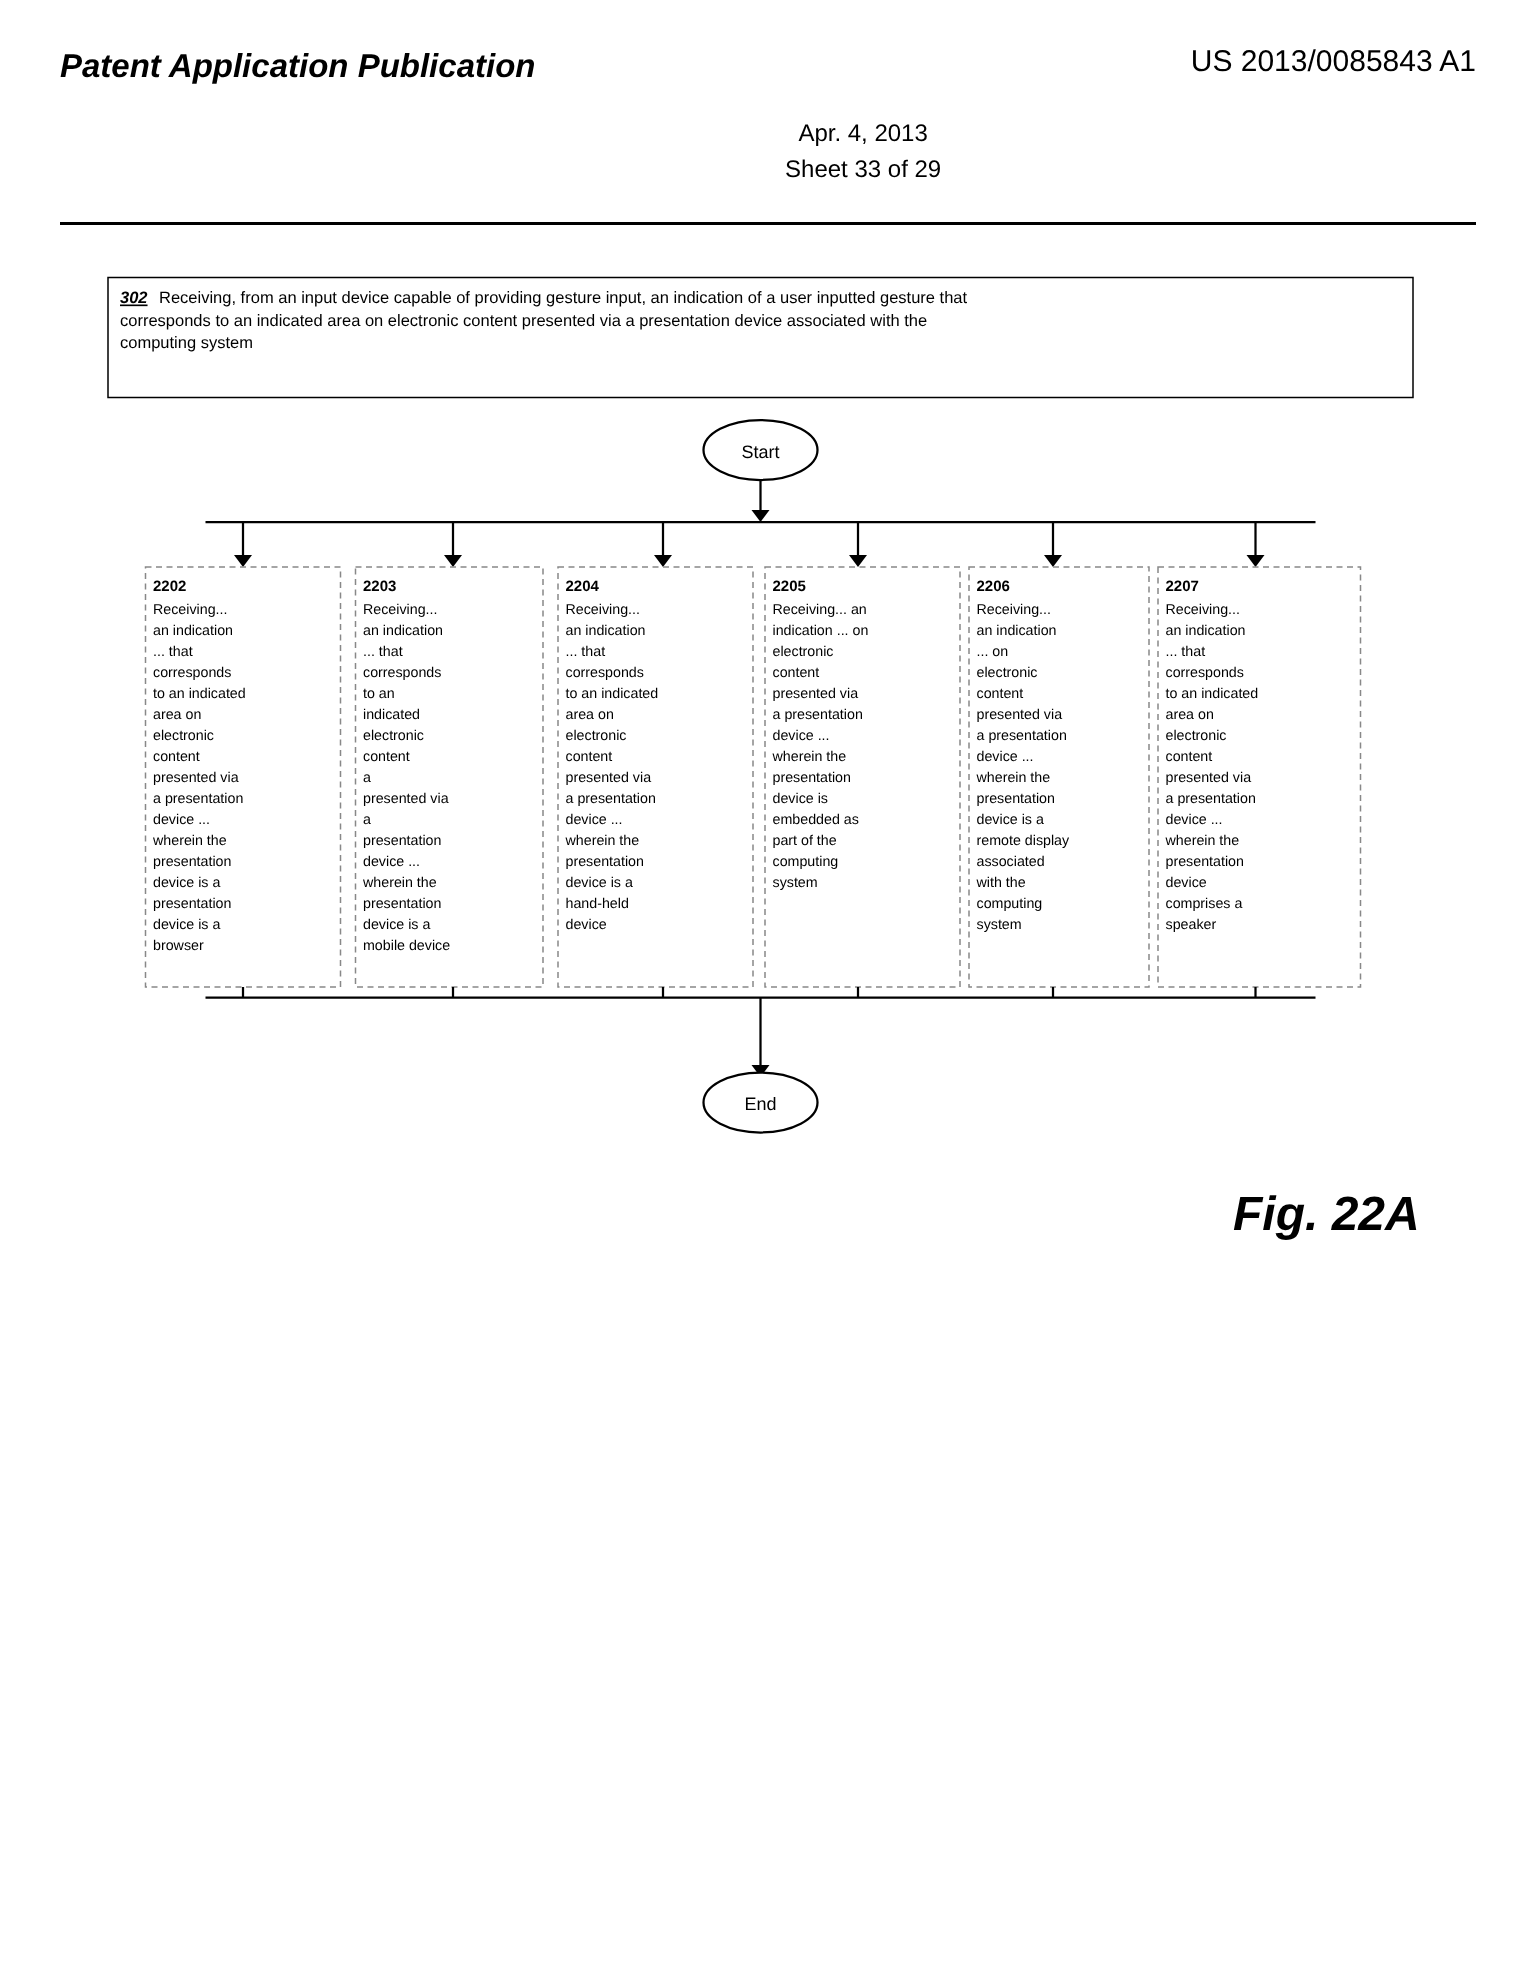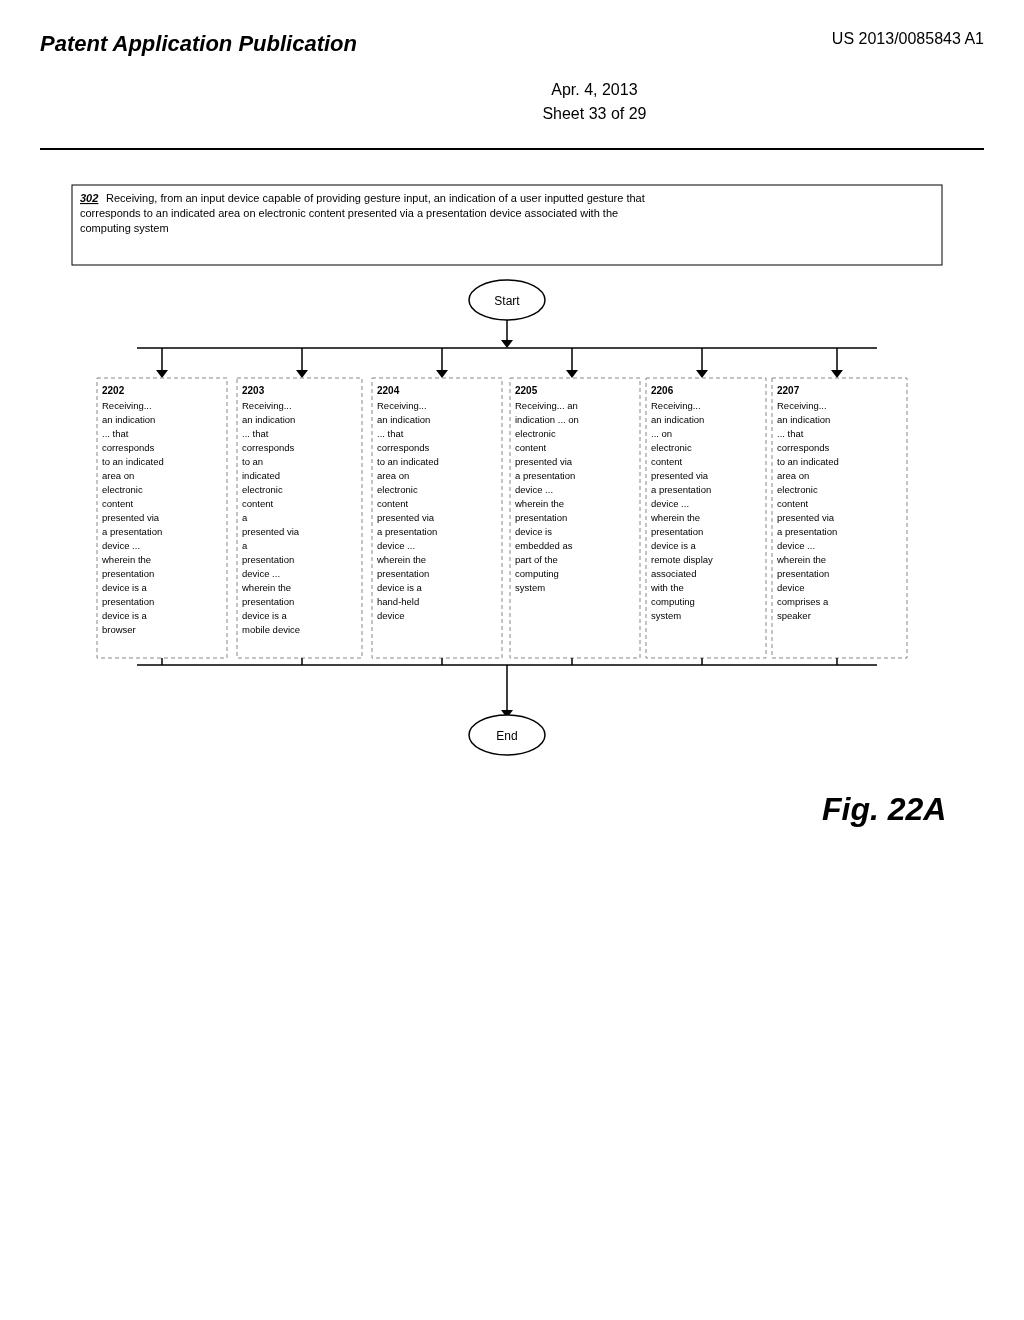--- a/index.html
+++ b/index.html
@@ -31,21 +31,21 @@
       max-width: 350px;
       line-height: 1.3;
     }
     .header-center {
       font-size: 16px;
       text-align: center;
       line-height: 1.5;
       margin-top: 48px;
     }
     .header-right {
-      font-size: 16px;
+      font-size: 20px;
       text-align: right;
     }
     
     .diagram-svg-container {
       width: 900px;
       margin: 0 auto;
     }
   </style>
 </head>
 <body>

